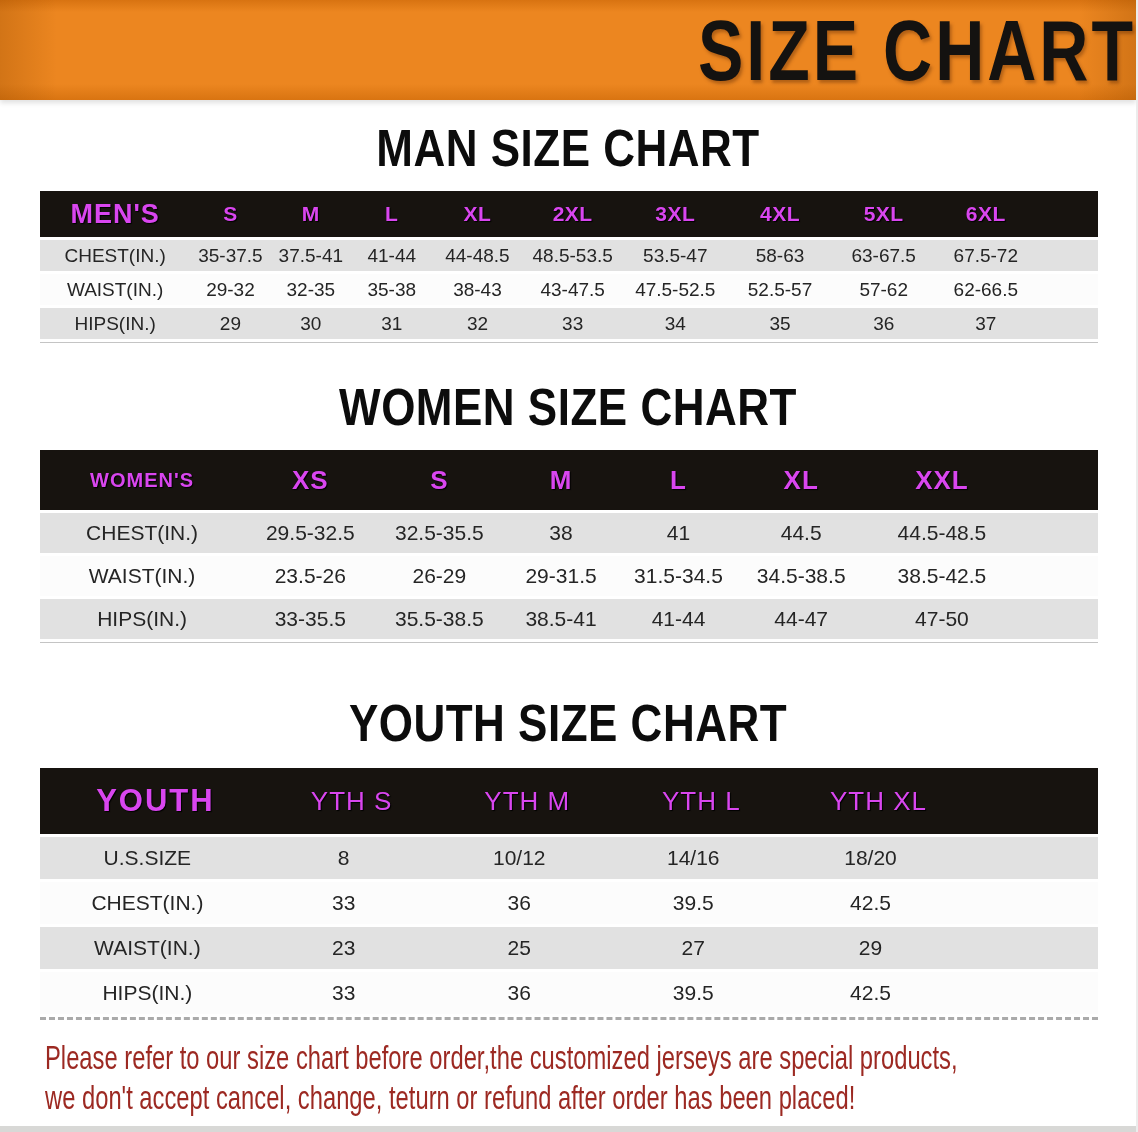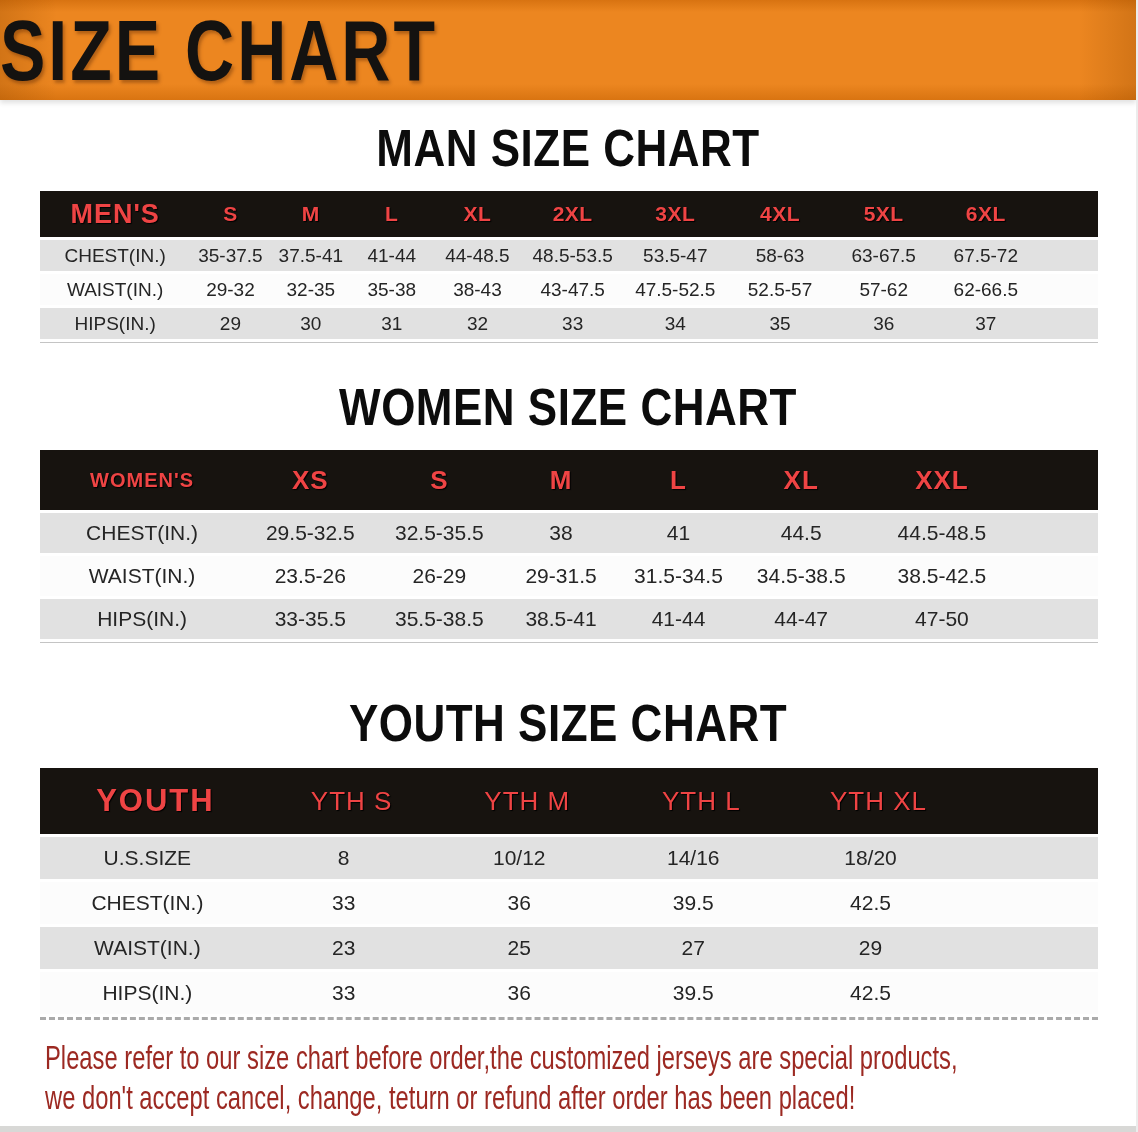--- a/index.html
+++ b/index.html
@@ -3,21 +3,21 @@
 <meta charset="utf-8">
 <style>
   html,body{margin:0;padding:0;background:#fff;}
   .page{
     position:relative;width:1138px;height:1132px;overflow:hidden;background:#ffffff;
     font-family:"Liberation Sans", sans-serif;
     border-right:2px solid #ececec;box-sizing:border-box;
   }
   
   .banner{
-    height:100px;display:flex;align-items:center;justify-content:flex-start;
+    height:100px;display:flex;align-items:center;justify-content:flex-end;
     background-image:
       linear-gradient(90deg, rgba(150,75,0,.30) 0%, rgba(150,75,0,0) 5%, rgba(150,75,0,0) 95%, rgba(150,75,0,.30) 100%),
       linear-gradient(180deg,#d87311 0%, #ec8620 12%, #ec8620 84%, #d97411 100%);
     box-shadow:0 3px 5px rgba(0,0,0,.12);
   }
   .banner h1{
     margin:0;font-size:68px;font-weight:700;letter-spacing:3px;color:#141210;
     transform:scaleY(1.25);text-shadow:2px 2px 3px rgba(70,25,0,.35);
   }
   
@@ -30,21 +30,21 @@
   .h-youth{margin-top:56px;}
   
   .size-table{
     width:1058px;margin-left:40px;table-layout:fixed;
     border-collapse:separate;border-spacing:0 3px;
   }
   .men{margin-top:14px;}
   .women{margin-top:14px;}
   .youth{margin-top:16px;}
   .size-table th,.size-table td{padding:0;text-align:center;vertical-align:middle;overflow:hidden;white-space:nowrap;}
-  .thead-row th{background:#17130f;color:#ef4444;text-shadow:1px 1px 1px #000;}
+  .thead-row th{background:#17130f;color:#d946ef;text-shadow:1px 1px 1px #000;}
   .men .thead-row th{height:46px;font-size:21px;font-weight:700;letter-spacing:.5px;}
   .men .thead-row th.cat{font-size:27px;letter-spacing:1px;}
   .women .thead-row th{height:60px;font-size:26px;font-weight:700;letter-spacing:1px;}
   .women .thead-row th.cat{font-size:20px;font-weight:700;}
   .youth .thead-row th{height:66px;font-size:26px;font-weight:400;letter-spacing:1px;padding-left:16px;}
   .youth .thead-row th.cat{font-size:31px;font-weight:700;letter-spacing:2px;}
   .row-gray td{background:#e1e1e1;}
   .row-white td{background:#fcfcfc;}
   .men td{height:31px;font-size:19px;color:#252525;}
   .women td,.youth td{font-size:21px;color:#252525;}

